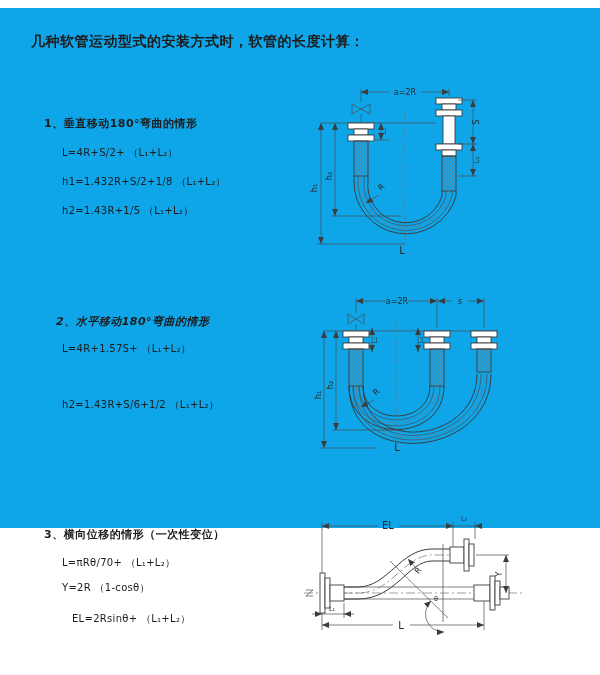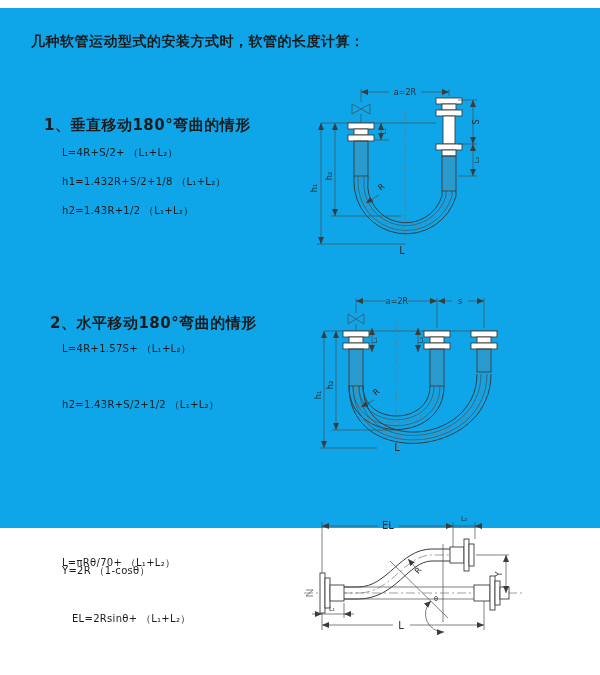--- a/index.html
+++ b/index.html
@@ -2,21 +2,21 @@
 <html><head>
 <meta charset="utf-8">
 <style>
   html,body{margin:0;padding:0;}
   body{
     width:600px;height:675px;background:#ffffff;position:relative;overflow:hidden;
     font-family:"DejaVu Sans","Liberation Sans",sans-serif;color:#1c1c1c;
   }
   .page{position:absolute;left:0;top:0;width:600px;height:520px;background:#0ea5e9;margin-top:8px;}
   .title{position:absolute;left:31px;top:25px;font-size:14px;font-weight:bold;letter-spacing:.5px;white-space:nowrap;}
-  .heading{position:absolute;font-size:15px;font-weight:bold;letter-spacing:.5px;white-space:nowrap;text-align:right;}
+  .heading{position:absolute;font-size:11px;font-weight:bold;letter-spacing:.5px;white-space:nowrap;text-align:right;}
   .formula{position:absolute;font-size:10px;letter-spacing:.3px;white-space:nowrap;}
   svg{position:absolute;overflow:visible;}
   .d-ln{fill:none;stroke:#3c3c3c;stroke-width:1;}
   .d-thin{fill:none;stroke:#4a4a4a;stroke-width:.7;}
   .d-cl{fill:none;stroke:#777;stroke-width:.7;stroke-dasharray:9 3 2 3;}
   .d-fit{fill:#fff;stroke:#3c3c3c;stroke-width:.9;}
   .d-braid{stroke:#3c3c3c;stroke-width:.9;}
   .d-txt{fill:#2a2a2a;font-size:8px;text-anchor:middle;}
   .d-txt-sm{fill:#2a2a2a;font-size:6.5px;text-anchor:middle;}
   .d-txt-lg{fill:#2a2a2a;font-size:10px;text-anchor:middle;}
@@ -24,21 +24,21 @@
 </head>
 <body>
 
 <div class="page">
 
   <div class="title">几种软管运动型式的安装方式时，软管的长度计算：</div>
 
   <div class="heading" style="left:44px;top:108px;">1、垂直移动180°弯曲的情形</div>
   <div class="formula" style="left:62px;top:138px;">L=4R+S/2+ （L₁+L₂）</div>
   <div class="formula" style="left:62px;top:167px;">h1=1.432R+S/2+1/8 （L₁+L₂）</div>
-  <div class="formula" style="left:62px;top:196px;">h2=1.43R+1/2 （L₁+L₂）</div>
+  <div class="formula" style="left:62px;top:196px;">h2=1.43R+1/5 （L₁+L₂）</div>
 
   <svg style="left:305px;top:68px;" width="280" height="190" viewBox="0 0 280 190">
     <defs>
       <marker id="a1" markerUnits="userSpaceOnUse" markerWidth="7" markerHeight="6" refX="7" refY="3" orient="auto-start-reverse">
         <path d="M0,0 L7,3 L0,6 Z" fill="#3c3c3c"></path>
       </marker>
       <pattern id="b1" patternUnits="userSpaceOnUse" width="4" height="4">
         <path d="M0,4 L4,0 M0,0 L4,4" stroke="#7a7a7a" stroke-width=".5" fill="none"></path>
       </pattern>
     </defs>
@@ -115,23 +115,23 @@
     </g>
 
     <g>
       <text class="d-txt" x="78" y="113" transform="rotate(-40 78 113)">R</text>
       <line class="d-thin" x1="74" y1="119" x2="61" y2="127" marker-end="url(#a1)"></line>
     </g>
 
     <text class="d-txt-lg" x="97" y="178">L</text>
   </svg>
 
-  <div class="heading" style="left:50px;top:306px;">2、水平移动180°弯曲的情形</div>
+  <div class="heading" style="left:56px;top:306px;font-style:italic;">2、水平移动180°弯曲的情形</div>
   <div class="formula" style="left:62px;top:334px;text-align:right;">L=4R+1.57S+ （L₁+L₂）</div>
-  <div class="formula" style="left:62px;top:390px;">h2=1.43R+S/2+1/2 （L₁+L₂）</div>
+  <div class="formula" style="left:62px;top:390px;">h2=1.43R+S/6+1/2 （L₁+L₂）</div>
 
   <svg style="left:302px;top:282px;" width="290" height="185" viewBox="0 0 290 185">
     <defs>
       <marker id="a2" markerUnits="userSpaceOnUse" markerWidth="7" markerHeight="6" refX="7" refY="3" orient="auto-start-reverse">
         <path d="M0,0 L7,3 L0,6 Z" fill="#3c3c3c"></path>
       </marker>
       <pattern id="b2" patternUnits="userSpaceOnUse" width="4" height="4">
         <path d="M0,4 L4,0 M0,0 L4,4" stroke="#7a7a7a" stroke-width=".5" fill="none"></path>
       </pattern>
     </defs>
@@ -215,22 +215,23 @@
     </g>
 
     <g>
       <text class="d-txt" x="76" y="104" transform="rotate(-40 76 104)">R</text>
       <line class="d-thin" x1="72" y1="110" x2="59" y2="117" marker-end="url(#a2)"></line>
     </g>
 
     <text class="d-txt-lg" x="95" y="161">L</text>
   </svg>
 
+  <div class="heading" style="left:44px;top:519px;">3、横向位移的情形（一次性变位）</div>
   <div class="formula" style="left:62px;top:548px;">L=πRθ/70+ （L₁+L₂）</div>
-  <div class="formula" style="left:62px;top:556px;">Y=2R （1-cosθ）</div>
+  <div class="formula" style="left:62px;top:573px;">Y=2R （1-cosθ）</div>
   <div class="formula" style="left:72px;top:604px;">EL=2Rsinθ+ （L₁+L₂）</div>
 
   <svg style="left:298px;top:498px;" width="302" height="135" viewBox="0 0 302 135">
     <defs>
       <marker id="a3" markerUnits="userSpaceOnUse" markerWidth="7" markerHeight="6" refX="7" refY="3" orient="auto-start-reverse">
         <path d="M0,0 L7,3 L0,6 Z" fill="#3c3c3c"></path>
       </marker>
     </defs>
 
     <line class="d-cl" x1="6" y1="87" x2="226" y2="87"></line>

